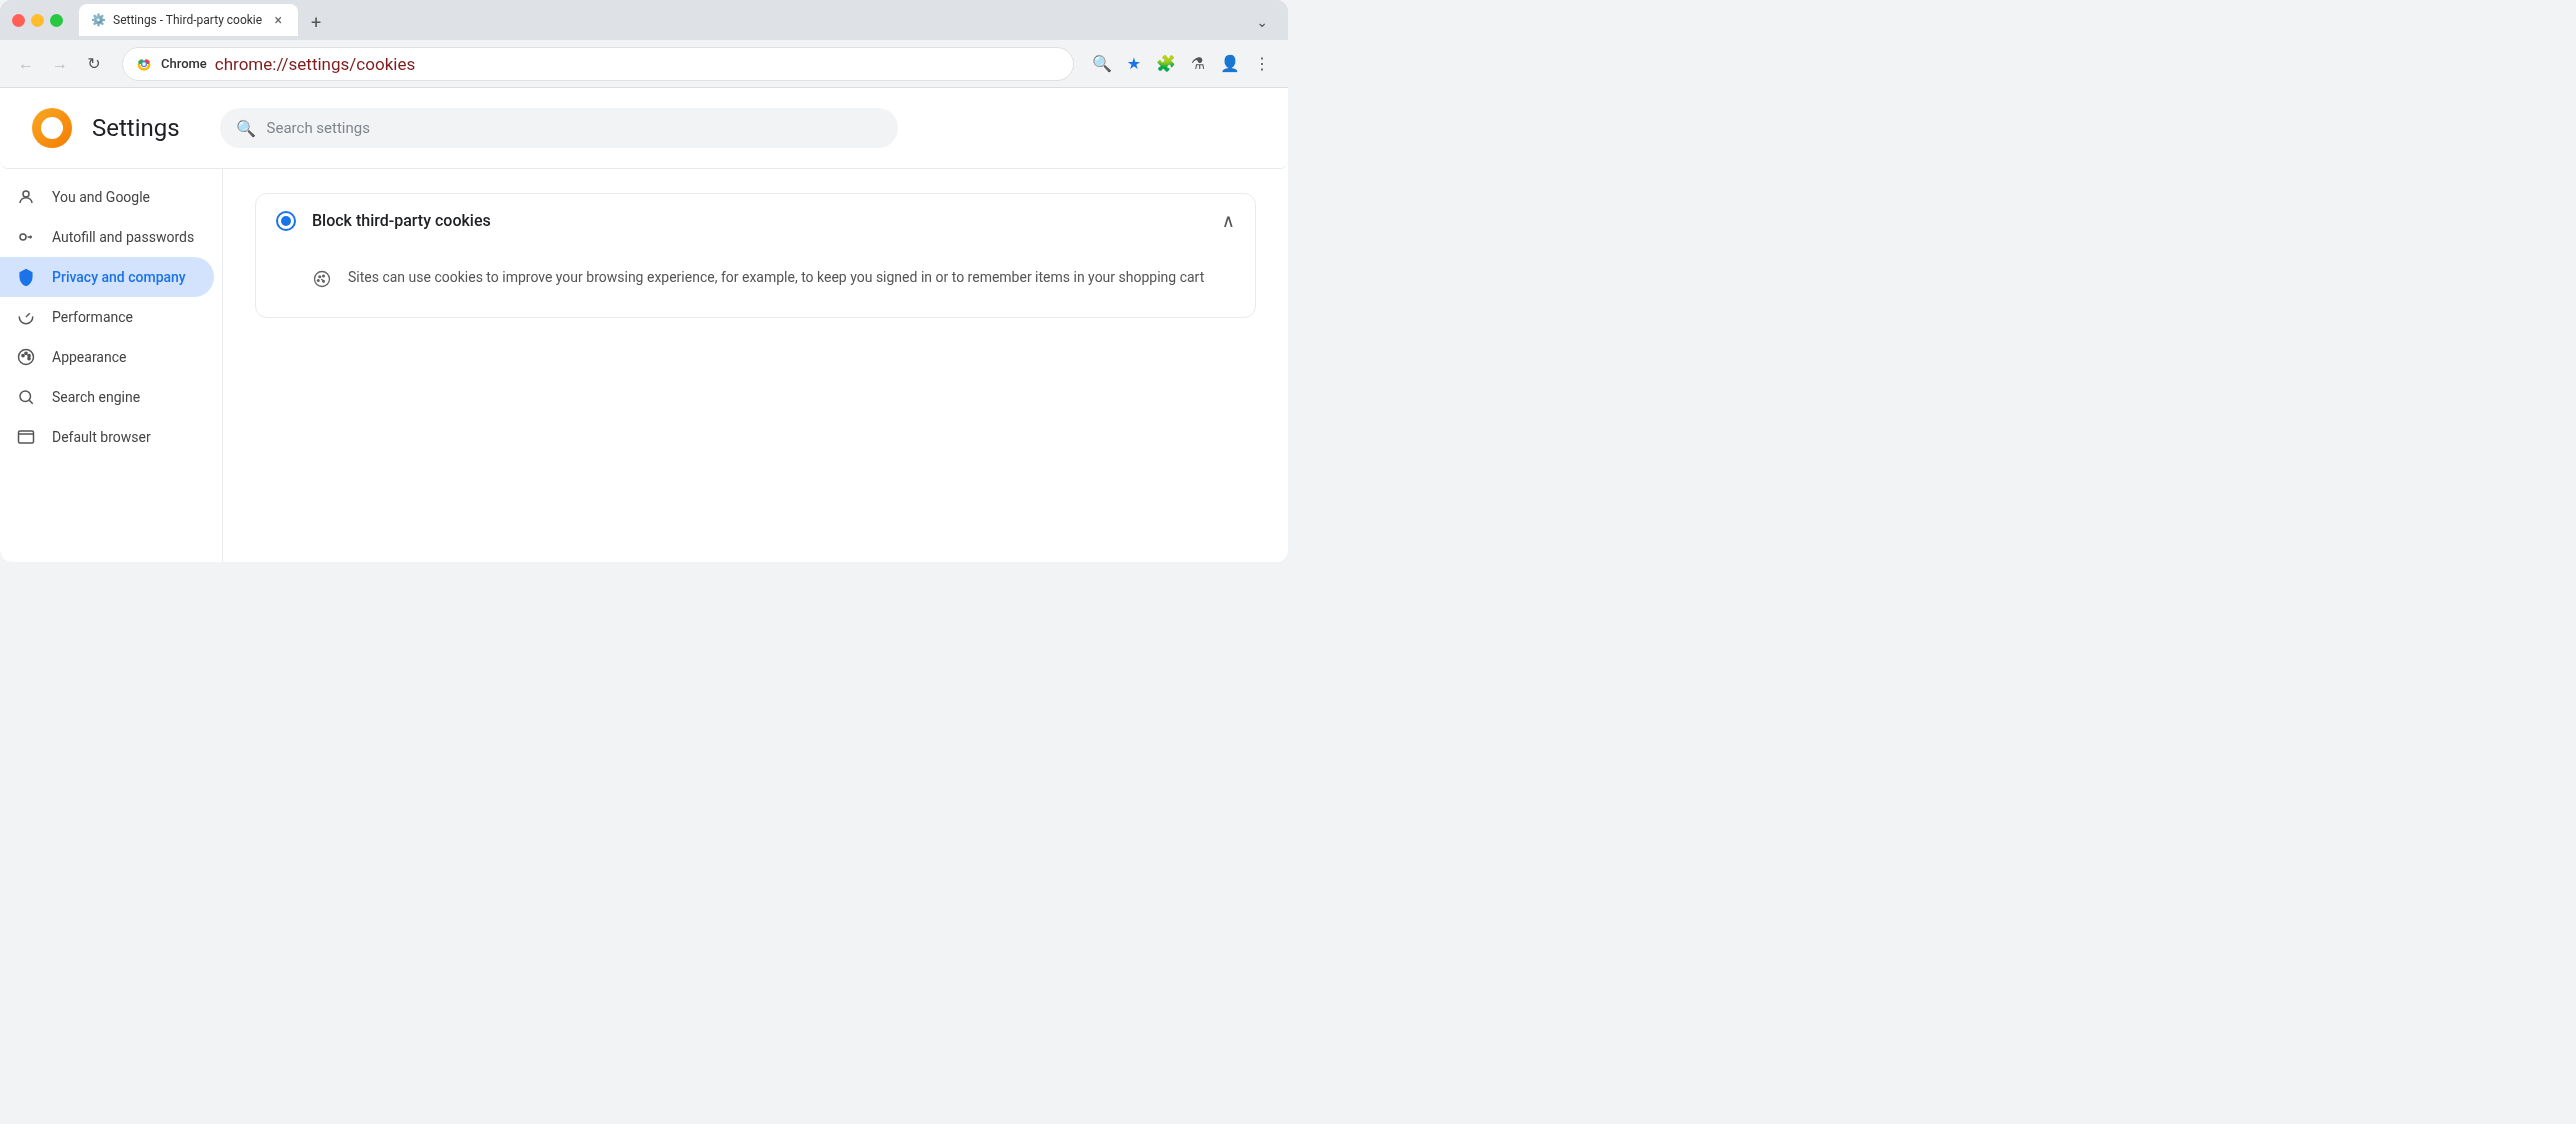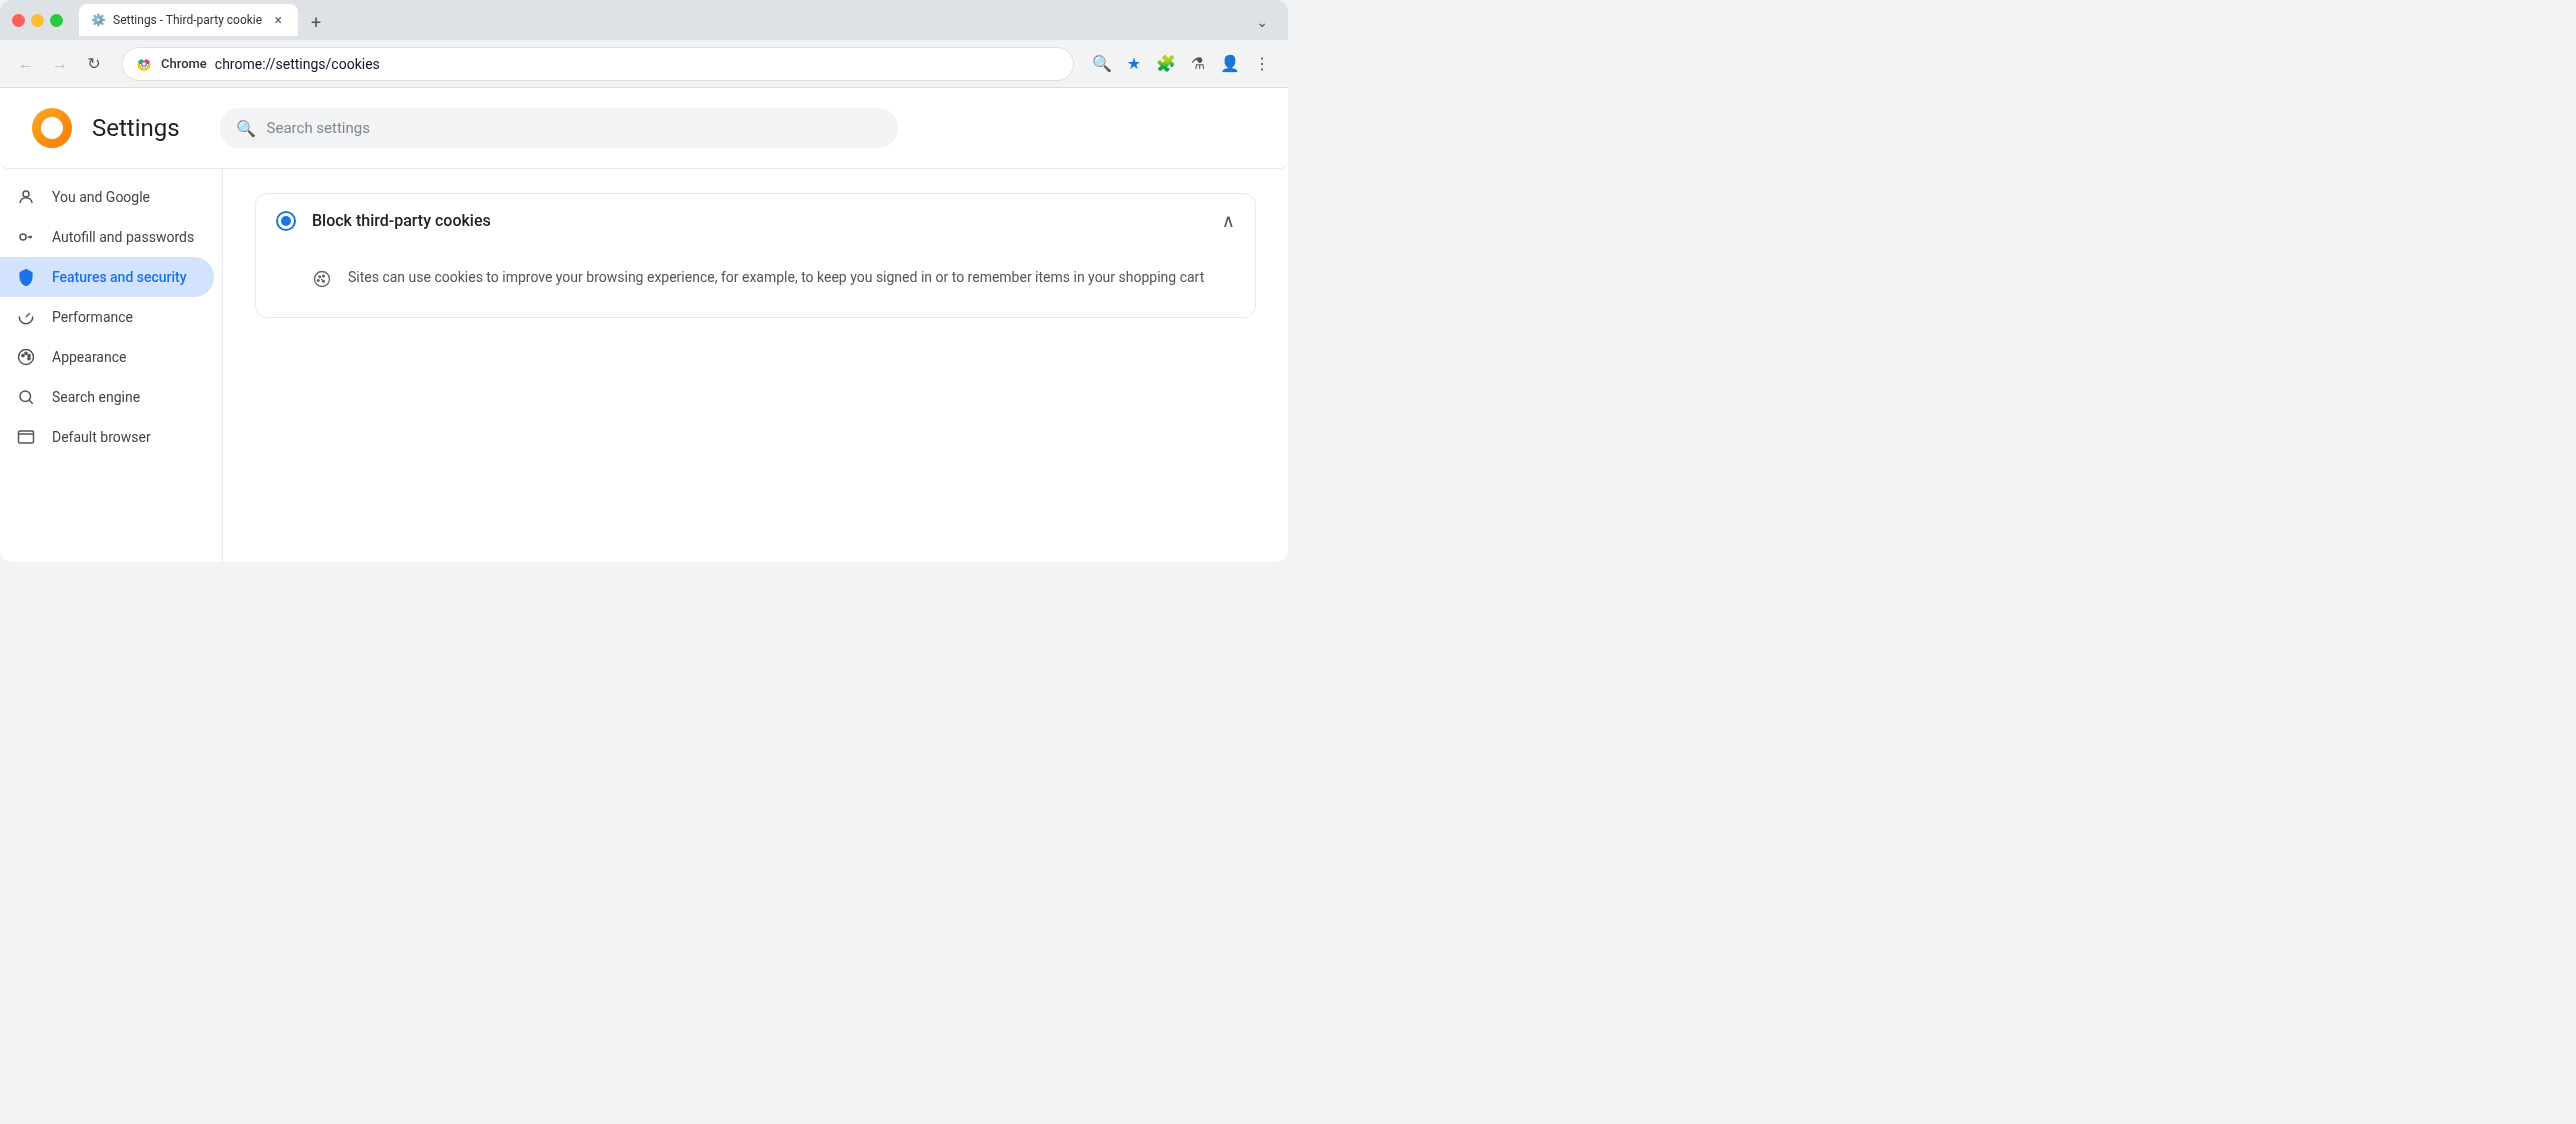--- a/index.html
+++ b/index.html
@@ -22,21 +22,21 @@
     .tab-close { font-size: 14px; color: #666; cursor: pointer; display: flex; align-items: center; justify-content: center; width: 16px; height: 16px; border-radius: 50%; }
     .tab-new { width: 28px; height: 28px; display: flex; align-items: center; justify-content: center; font-size: 18px; color: #555; margin-left: 4px; }
     .tab-dropdown { margin-left: auto; width: 28px; height: 28px; display: flex; align-items: center; justify-content: center; font-size: 16px; color: #555; }
 
     .nav-bar { background: #f1f3f4; height: 48px; display: flex; align-items: center; padding: 0 12px; gap: 6px; border-bottom: 1px solid #ddd; }
     .nav-btn { width: 28px; height: 28px; display: flex; align-items: center; justify-content: center; border-radius: 50%; cursor: pointer; color: #555; font-size: 16px; }
     .nav-btn.disabled { color: #bbb; cursor: default; }
 
     .address-bar { flex: 1; background: #ffffff; border-radius: 20px; height: 34px; display: flex; align-items: center; padding: 0 12px; gap: 8px; margin: 0 8px; border: 1px solid #e0e0e0; }
     .address-brand { font-size: 13px; color: #333; font-weight: 500; }
-    .address-url { font-size: 14px; color: #0f172a; flex: 1; }
+    .address-url { font-size: 17px; color: #7f1d1d; flex: 1; }
 
     .nav-actions { display: flex; align-items: center; gap: 4px; }
     .nav-action-btn { width: 28px; height: 28px; display: flex; align-items: center; justify-content: center; border-radius: 50%; cursor: pointer; color: #555; font-size: 16px; }
     .star-btn { color: #1a73e8; }
 
     
     .settings-wrapper { display: flex; flex-direction: column; flex: 1; background: #ffffff; }
     .settings-header { background: #ffffff; padding: 20px 32px; display: flex; align-items: center; gap: 20px; border-bottom: 1px solid #e8eaed; border-radius: 8px; }
     .settings-logo { width: 40px; height: 40px; background: linear-gradient(135deg, #f9a825, #f57c00); border-radius: 50%; display: flex; align-items: center; justify-content: center; }
     .settings-logo-inner { width: 22px; height: 22px; background: #fff; border-radius: 50%; }
@@ -189,21 +189,21 @@
           </span>
           <span class="sidebar-label">Autofill and passwords</span>
         </div>
 
         <div class="sidebar-item active">
           <span class="sidebar-icon">
             <svg width="18" height="18" viewBox="0 0 24 24" fill="#1a73e8" stroke="#1a73e8" stroke-width="1.5">
               <path d="M12 2L4 6v6c0 5.25 3.5 10.15 8 11.5 4.5-1.35 8-6.25 8-11.5V6L12 2z"></path>
             </svg>
           </span>
-          <span class="sidebar-label">Features and security</span>
+          <span class="sidebar-label">Privacy and company</span>
         </div>
 
         <div class="sidebar-item">
           <span class="sidebar-icon">
             <svg width="18" height="18" viewBox="0 0 24 24" fill="none" stroke="#555" stroke-width="2">
               <path d="M12 12m-9 0a9 9 0 1 0 18 0" stroke-linecap="round"></path>
               <line x1="12" y1="12" x2="17" y2="7"></line>
             </svg>
           </span>
           <span class="sidebar-label">Performance</span>

